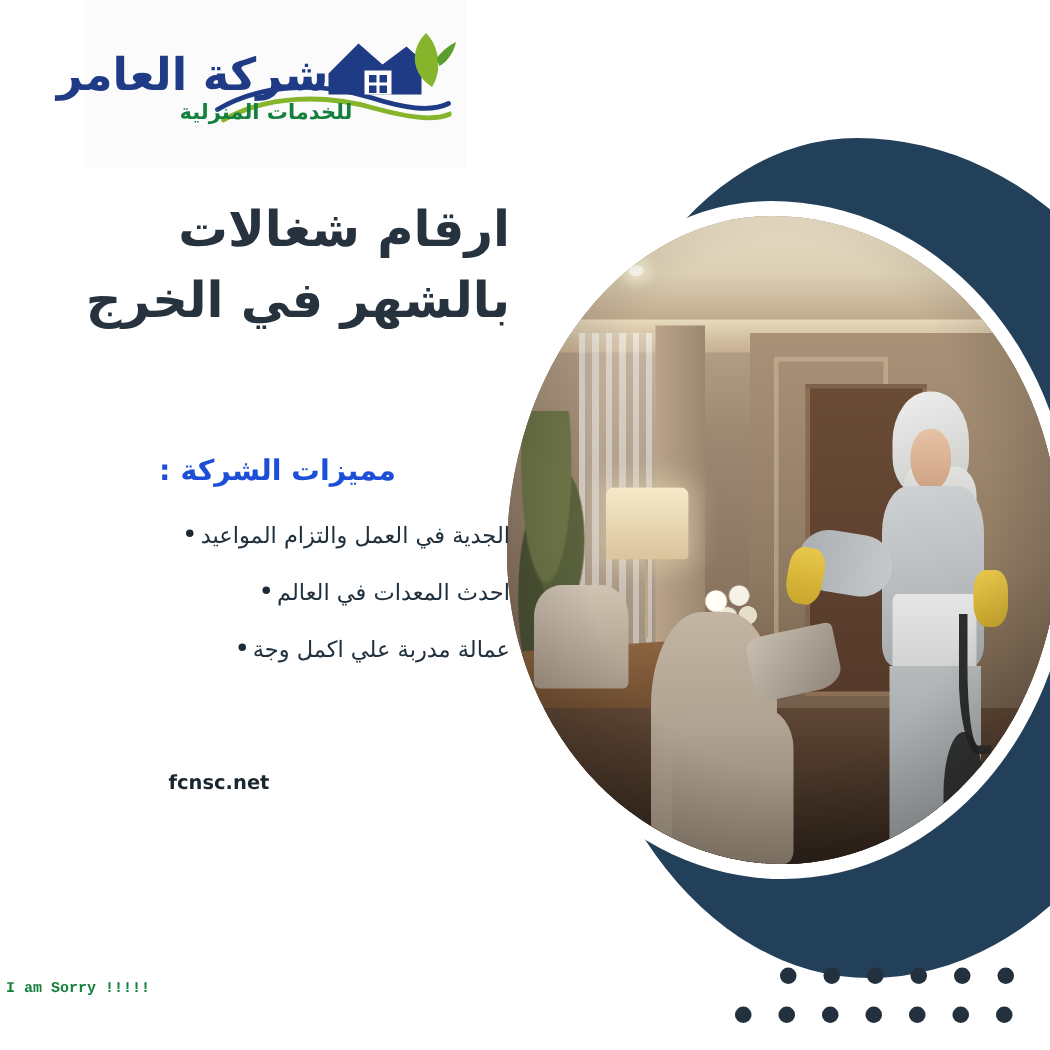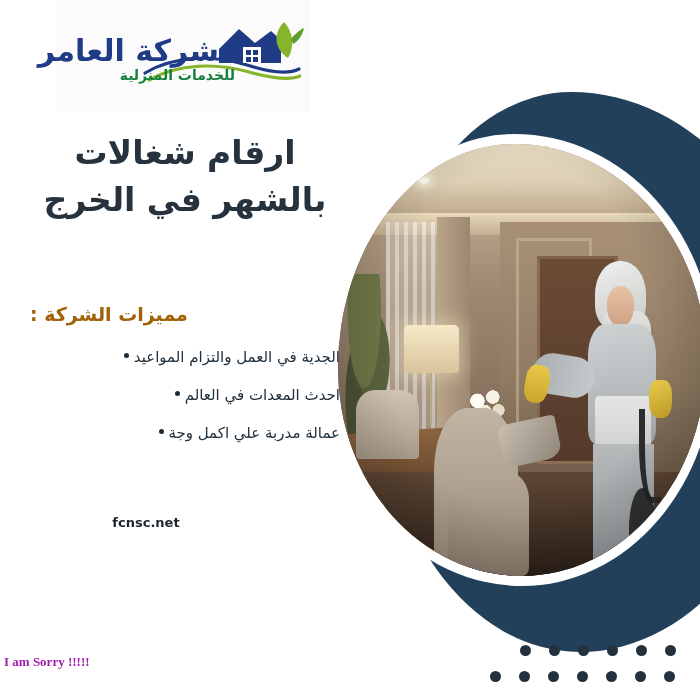--- a/index.html
+++ b/index.html
@@ -238,36 +238,36 @@
     direction:rtl; white-space:nowrap;
   }
   .logo-house { position:absolute; right:18px; top:6px; width:70px; height:52px; }
   .logo-leaf  { position:absolute; right:-2px; top:2px;  width:34px; height:40px; }
   .logo-swoosh{ position:absolute; right:2px;  top:36px; width:158px; height:34px; }
 
   
   .headline {
     position:absolute; left:30px; top:130px; width:310px;
     z-index:6;
-    direction:rtl; text-align:center;
+    direction:rtl; text-align:right;
     color:#26333f;
     font-family:"DejaVu Sans", sans-serif;
     font-weight:700;
     font-size:33px;
     line-height:1.42;
     letter-spacing:-.5px;
   }
   .headline .l2 { display:block; }
 
   
   .features-title {
     position:absolute; left:30px; top:303px; width:310px;
     z-index:6;
-    direction:rtl; text-align:left;
-    color:#a16207;
+    direction:rtl; text-align:center;
+    color:#1d4ed8;
     font-family:"DejaVu Sans", sans-serif;
     font-weight:700; font-size:19px;
   }
   .features-list {
     position:absolute; left:30px; top:348px; width:310px;
     z-index:6; list-style:none;
     direction:rtl; 
   }
   .features-list li {
     position:relative;
@@ -314,23 +314,23 @@
   .dot-row.row-top { margin-left:30px; }
   .dot {
     width:11px; height:11px; border-radius:50%;
     background:#23313e;
   }
 
   
   .watermark {
     position:absolute; left:4px; top:654px;
     z-index:9;
-    color:#a21caf;
-    font-family:Liberation Serif, serif;
-    font-size:13px; font-weight:700;
+    color:#15803d;
+    font-family:Liberation Mono, monospace;
+    font-size:10px; font-weight:700;
     white-space:nowrap;
   }
 </style>
 </head>
 <body>
 
 <div id="poster">
 
   <div class="navy-blob"></div>
 

